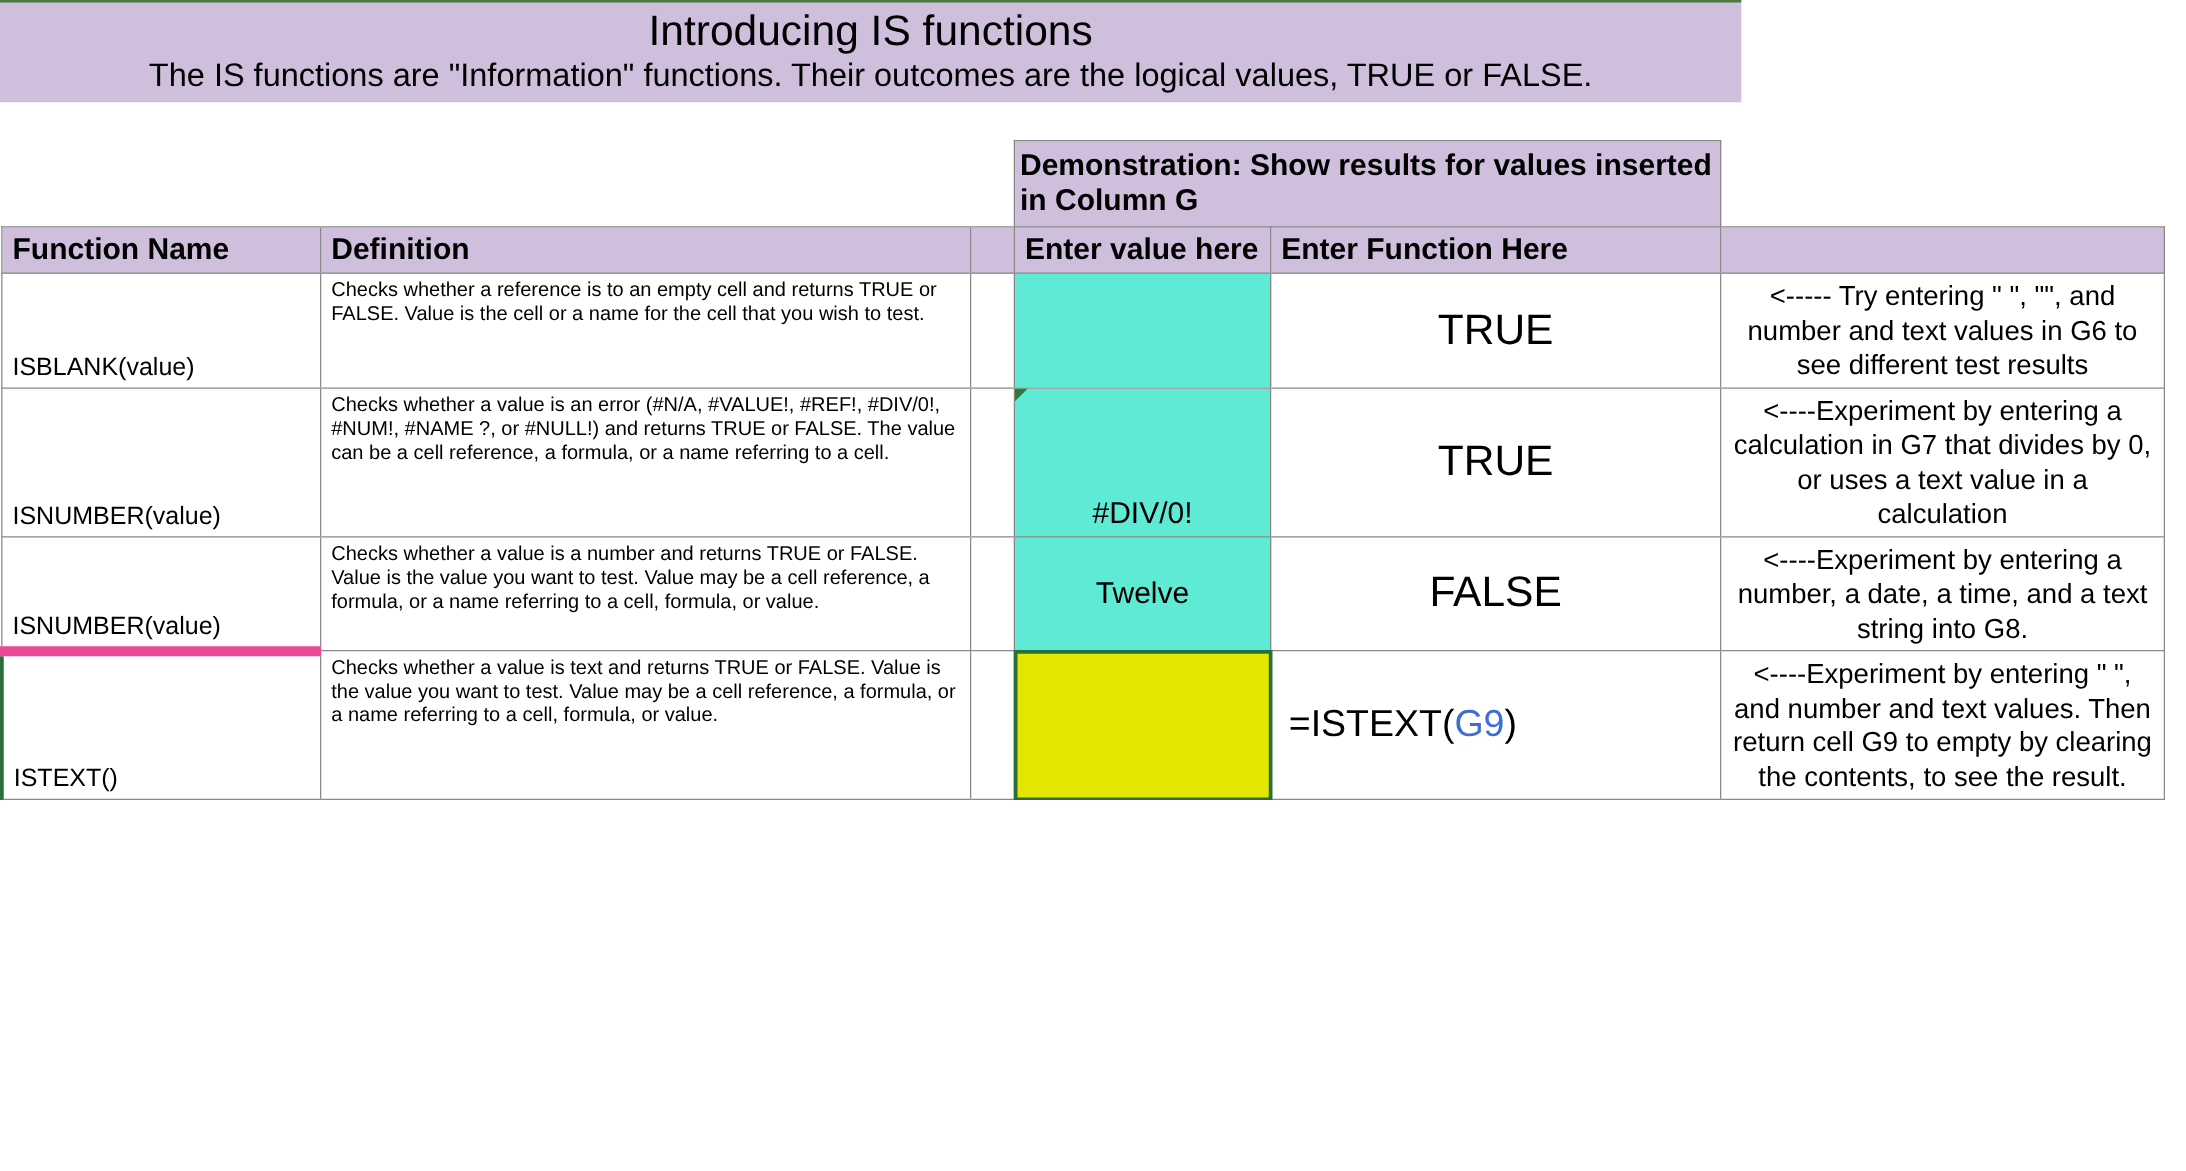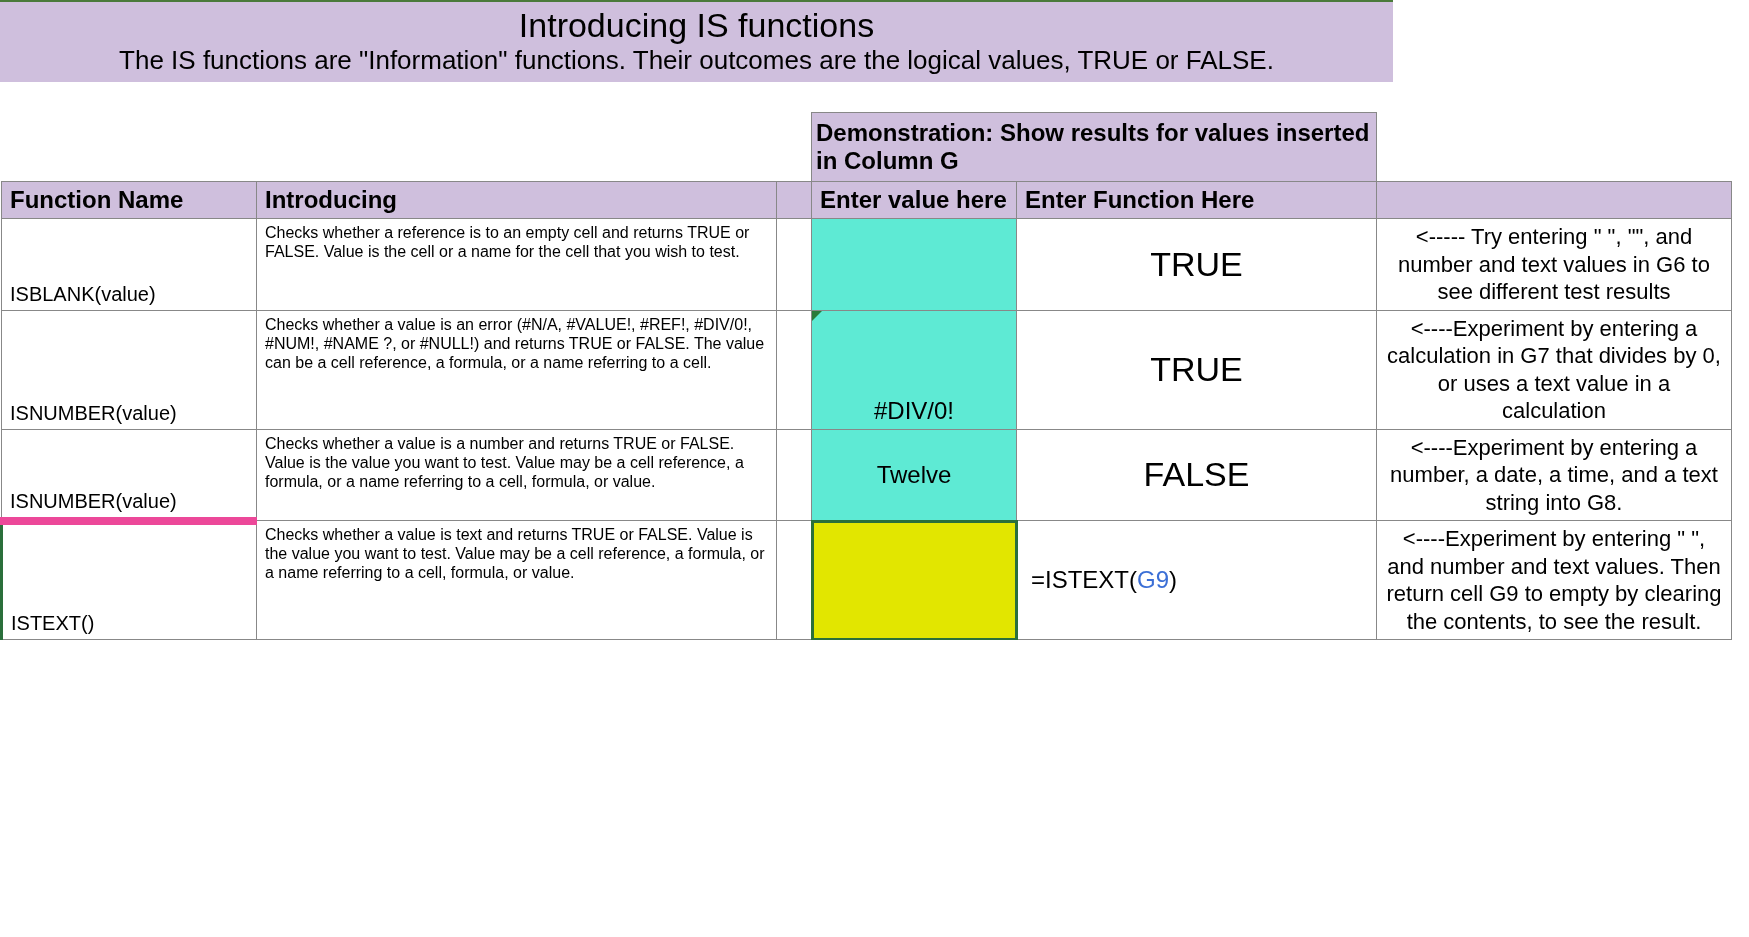--- a/index.html
+++ b/index.html
@@ -83,21 +83,21 @@
     background: #e2e600;
     outline: 3px solid #2a6f3b;
     outline-offset: -2px;
   }
   .result-cell {
     text-align: center;
     vertical-align: middle;
     font-size: 34px;
   }
   .result-cell.formula {
-    font-size: 24px;
+    font-size: 30px;
     text-align: left;
     padding-left: 14px;
   }
   .formula-ref {
     color: #3b6fd6;
   }
   .tip {
     text-align: center;
     vertical-align: middle;
     font-size: 22px;
@@ -143,21 +143,21 @@
         <tr>
       <td></td>
       <td></td>
       <td></td>
       <td colspan="2" class="demo-hdr">Demonstration: Show results for values inserted in Column G</td>
       <td></td>
     </tr>
 
     <tr>
       <td class="hdr b-l b-t b-b">Function Name</td>
-      <td class="hdr b-l b-t b-b">Introducing</td>
+      <td class="hdr b-l b-t b-b">Definition</td>
       <td class="hdr b-l b-t b-b"></td>
       <td class="hdr b-l b-t b-b">Enter value here</td>
       <td class="hdr b-l b-t b-b">Enter Function Here</td>
       <td class="hdr b-l b-t b-b b-r"></td>
     </tr>
 
     <tr>
       <td class="fn-name b-l b-b">ISBLANK(value)</td>
       <td class="def b-l b-b">Checks whether a reference is to an empty cell and returns TRUE or FALSE. Value is the cell or a name for the cell that you wish to test.</td>
       <td class="b-l b-b"></td>

